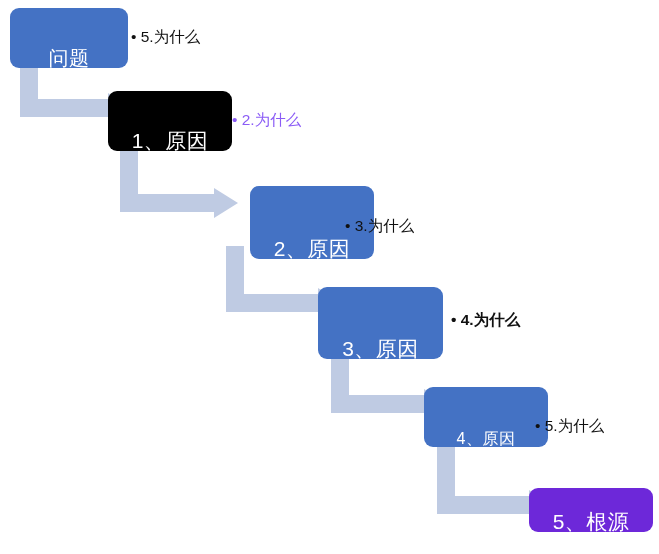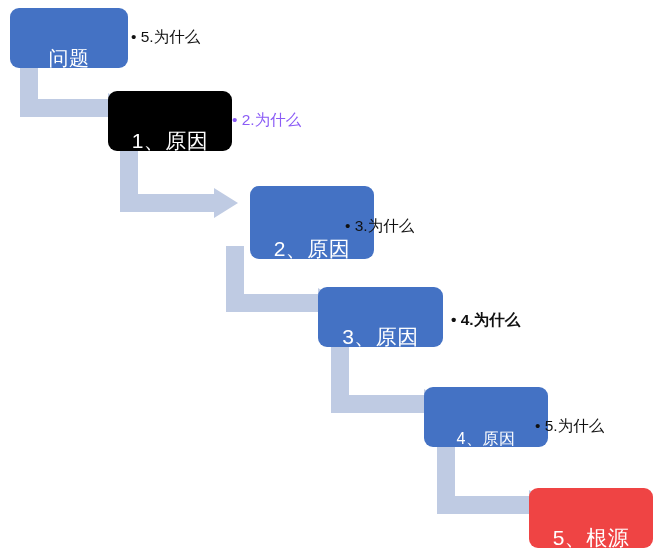--- a/index.html
+++ b/index.html
@@ -85,27 +85,27 @@
   <div id="node-layer">
       <div class="node" style="left: 10px; top: 8px; width: 118px; height: 60px; background: rgb(68, 114, 196); color: rgb(255, 255, 255); font-size: 20px;">
         <span class="node-label">问题</span>
       </div>
       <div class="node" style="left: 108px; top: 91px; width: 124px; height: 60px; background: #000000; color: rgb(255, 255, 255); font-size: 21px;">
         <span class="node-label">1、原因</span>
       </div>
       <div class="node" style="left: 214px; top: 186px; width: 124px; height: 73px; background: rgb(68, 114, 196); color: rgb(255, 255, 255); font-size: 21px; margin-left: 36px;">
         <span class="node-label">2、原因</span>
       </div>
-      <div class="node" style="left: 318px; top: 287px; width: 125px; height: 60px; background: rgb(68, 114, 196); color: rgb(255, 255, 255); font-size: 21px;">
+      <div class="node" style="left: 318px; top: 287px; width: 125px; height: 72px; background: rgb(68, 114, 196); color: rgb(255, 255, 255); font-size: 21px;">
         <span class="node-label">3、原因</span>
       </div>
       <div class="node" style="left: 424px; top: 387px; width: 124px; height: 60px; background: rgb(68, 114, 196); color: rgb(255, 255, 255); font-size: 16px;">
         <span class="node-label">4、原因</span>
       </div>
-      <div class="node" style="left: 529px; top: 488px; width: 124px; height: 60px; background: #ef4444; color: rgb(255, 255, 255); font-size: 21px;">
+      <div class="node" style="left: 529px; top: 488px; width: 124px; height: 44px; background: #6d28d9; color: rgb(255, 255, 255); font-size: 21px;">
         <span class="node-label">5、根源</span>
       </div>
     </div>
   <div id="bullet-layer">
       <div class="bullet" style="left: 131px; top: 29px; color: rgb(17, 17, 17);">• 5.为什么</div>
       <div class="bullet" style="left: 232px; top: 112px; color: #8b5cf6;">• 2.为什么</div>
       <div class="bullet" style="left: 345px; top: 218px; color: rgb(17, 17, 17); text-align: right;">• 3.为什么</div>
       <div class="bullet" style="left: 451px; top: 312px; color: rgb(17, 17, 17); font-weight: bold;">• 4.为什么</div>
       <div class="bullet" style="left: 535px; top: 418px; color: rgb(17, 17, 17);">• 5.为什么</div>
     </div>

